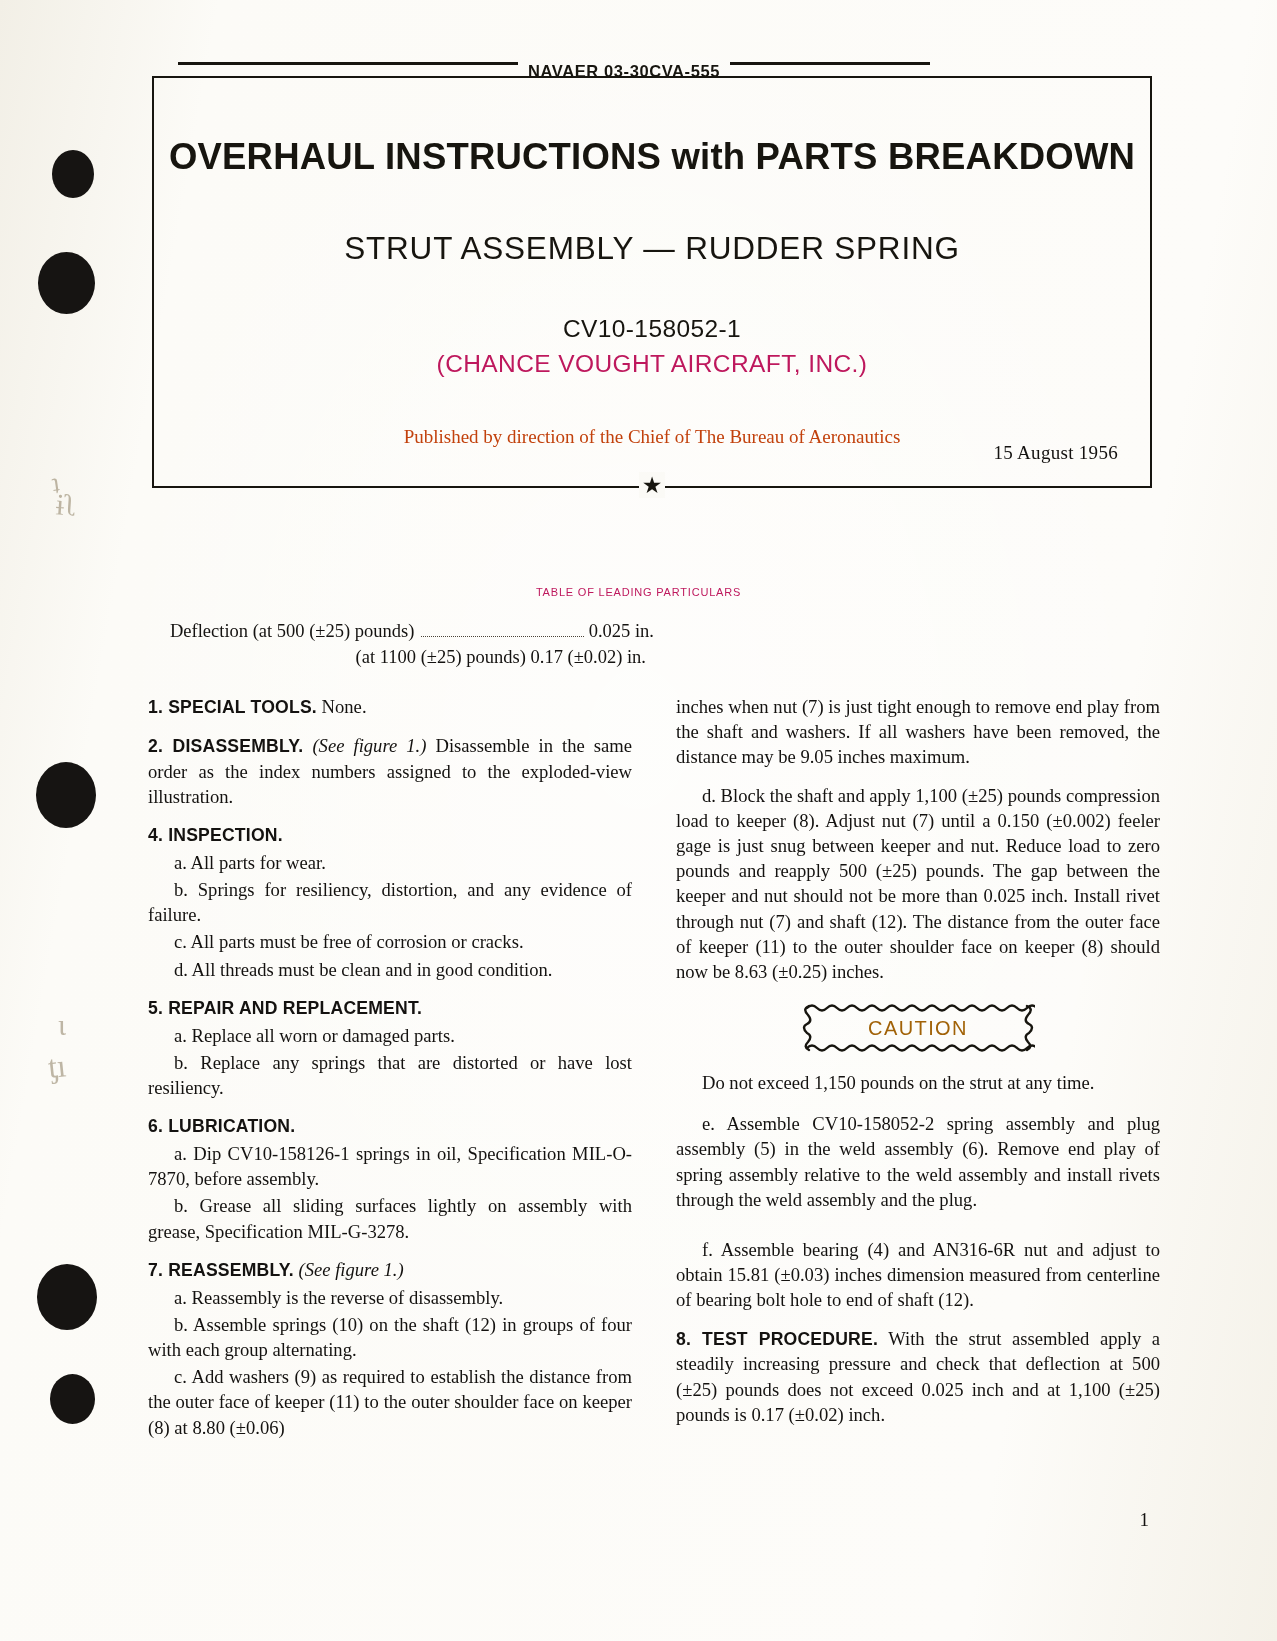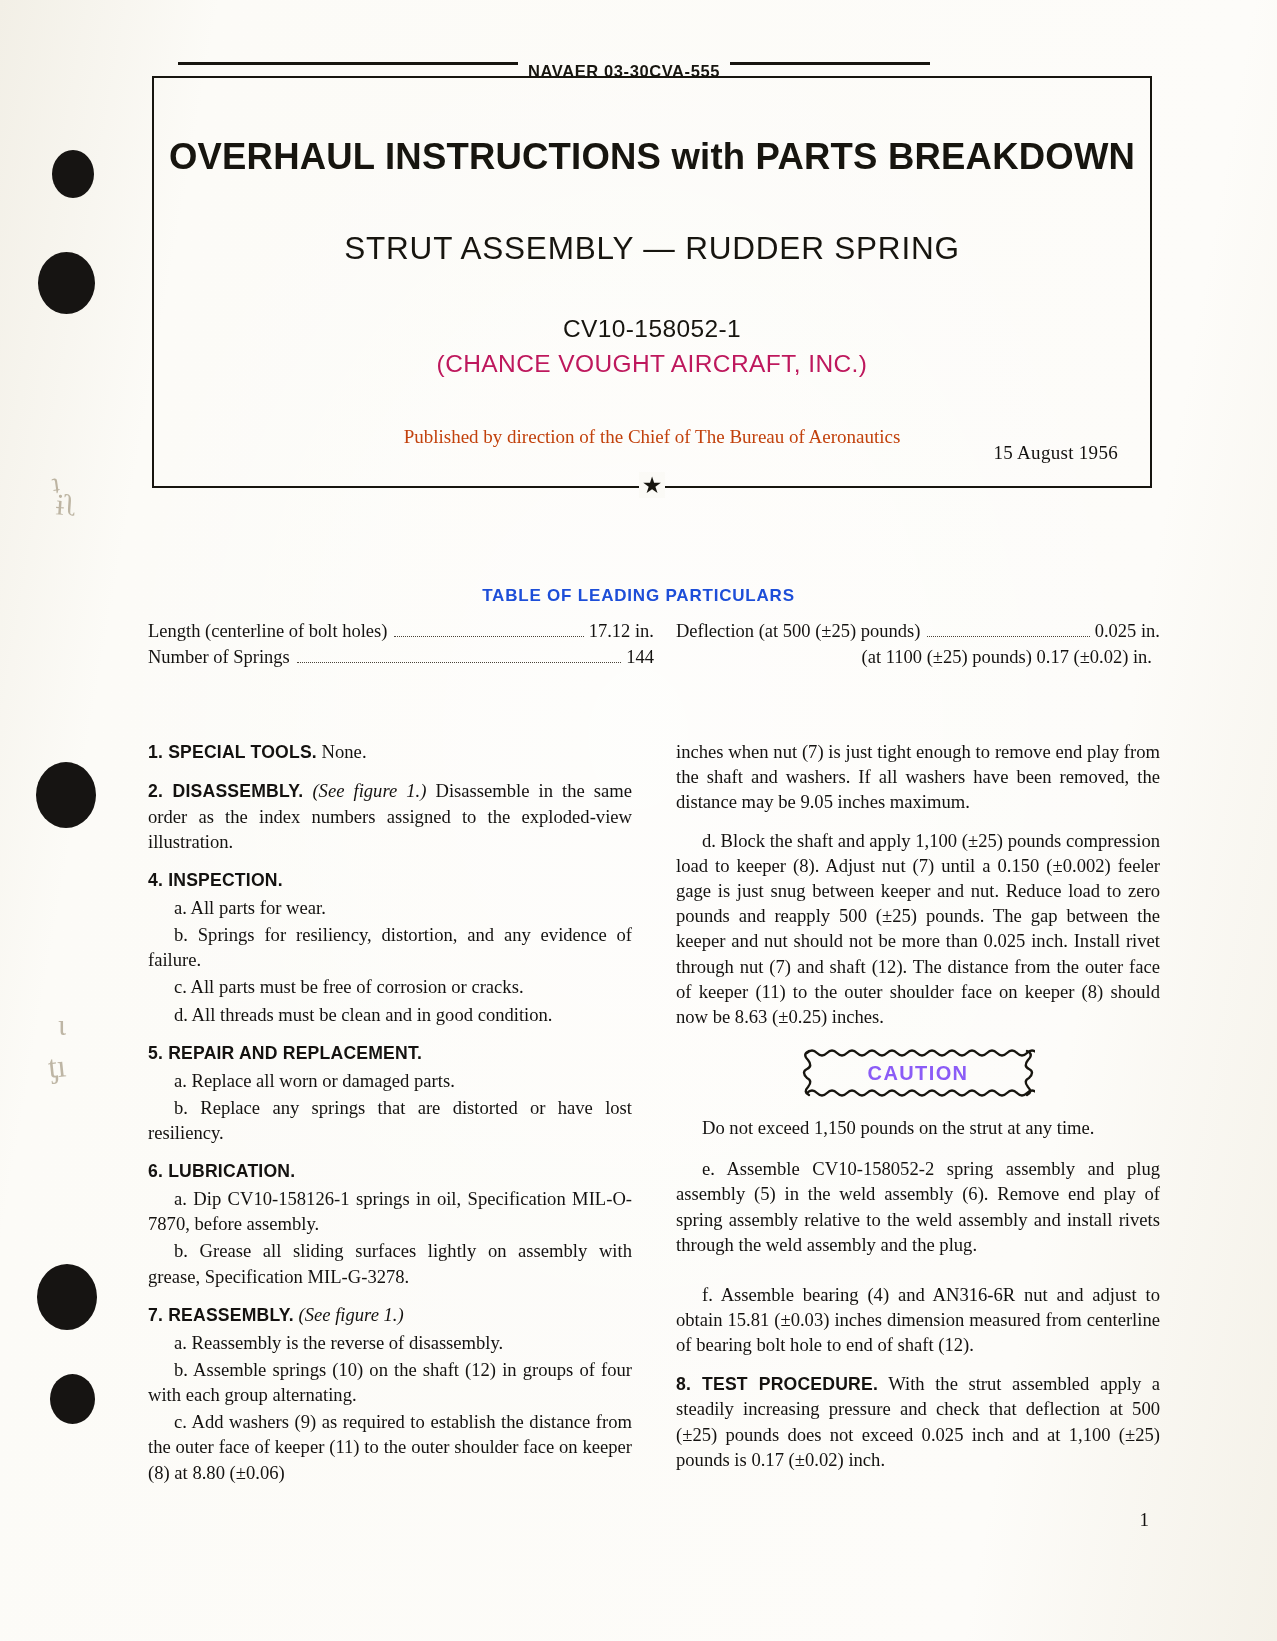--- a/index.html
+++ b/index.html
@@ -145,24 +145,24 @@
   }
 
   
   .tlp-title {
     position: absolute;
     top: 586px;
     left: 0;
     width: 100%;
     text-align: center;
     font-family: "Liberation Sans", sans-serif;
-    font-weight: bold;
-    font-size: 17px;
+    font-weight: normal;
+    font-size: 11px;
     letter-spacing: .8px;
-    color: #1d4ed8;
+    color: #be185d;
   }
   .tlp {
     position: absolute;
     top: 618px;
     left: 148px;
     width: 1012px;
     display: flex;
     font-size: 18.5px;
     line-height: 1.42;
   }
@@ -180,21 +180,21 @@
     min-width: 10px;
     height: 1px;
   }
   .tlp-row .val { flex: 0 0 auto; }
   .tlp-row.cont { justify-content: flex-end; padding-right: 2px; }
   .tlp-row.cont .lbl { padding-right: 6px; }
 
   
   .body {
     position: absolute;
-    top: 739px;
+    top: 694px;
     left: 148px;
     width: 1012px;
     display: flex;
     gap: 44px;
   }
   .col {
     width: 484px;
     font-size: 18.6px;
     line-height: 1.355;
     text-align: justify;
@@ -230,24 +230,24 @@
   }
   .caution-box svg {
     position: absolute;
     inset: 0;
     width: 100%;
     height: 100%;
   }
   .caution-text {
     position: relative;
     font-family: "Liberation Sans", sans-serif;
-    font-weight: bold;
+    font-weight: normal;
     font-size: 20px;
     letter-spacing: 1.4px;
-    color: #8b5cf6;
+    color: #a16207;
   }
 
   
   .folio {
     position: absolute;
     right: 128px;
     bottom: 110px;
     font-family: "Liberation Serif", serif;
     font-size: 19px;
   }
@@ -282,32 +282,20 @@
       <div class="t-part">CV10-158052-1</div>
       <div class="t-mfr">(CHANCE VOUGHT AIRCRAFT, INC.)</div>
       <div class="t-pub">Published by direction of the Chief of The Bureau of Aeronautics</div>
     </div>
     <div class="t-date">15 August 1956</div>
     <div class="star">★</div>
   </div>
 
   <div class="tlp-title">TABLE OF LEADING PARTICULARS</div>
   <div class="tlp">
-    <div class="tlp-col left">
-      <div class="tlp-row">
-        <span class="lbl">Length (centerline of bolt holes)</span>
-        <span class="lead"></span>
-        <span class="val">17.12 in.</span>
-      </div>
-      <div class="tlp-row">
-        <span class="lbl">Number of Springs</span>
-        <span class="lead"></span>
-        <span class="val">144</span>
-      </div>
-    </div>
     <div class="tlp-col right">
       <div class="tlp-row">
         <span class="lbl">Deflection  (at 500  (±25)  pounds)</span>
         <span class="lead"></span>
         <span class="val">0.025 in.</span>
       </div>
       <div class="tlp-row cont">
         <span class="lbl">(at 1100 (±25) pounds)  0.17 (±0.02) in.</span>
       </div>
     </div>

